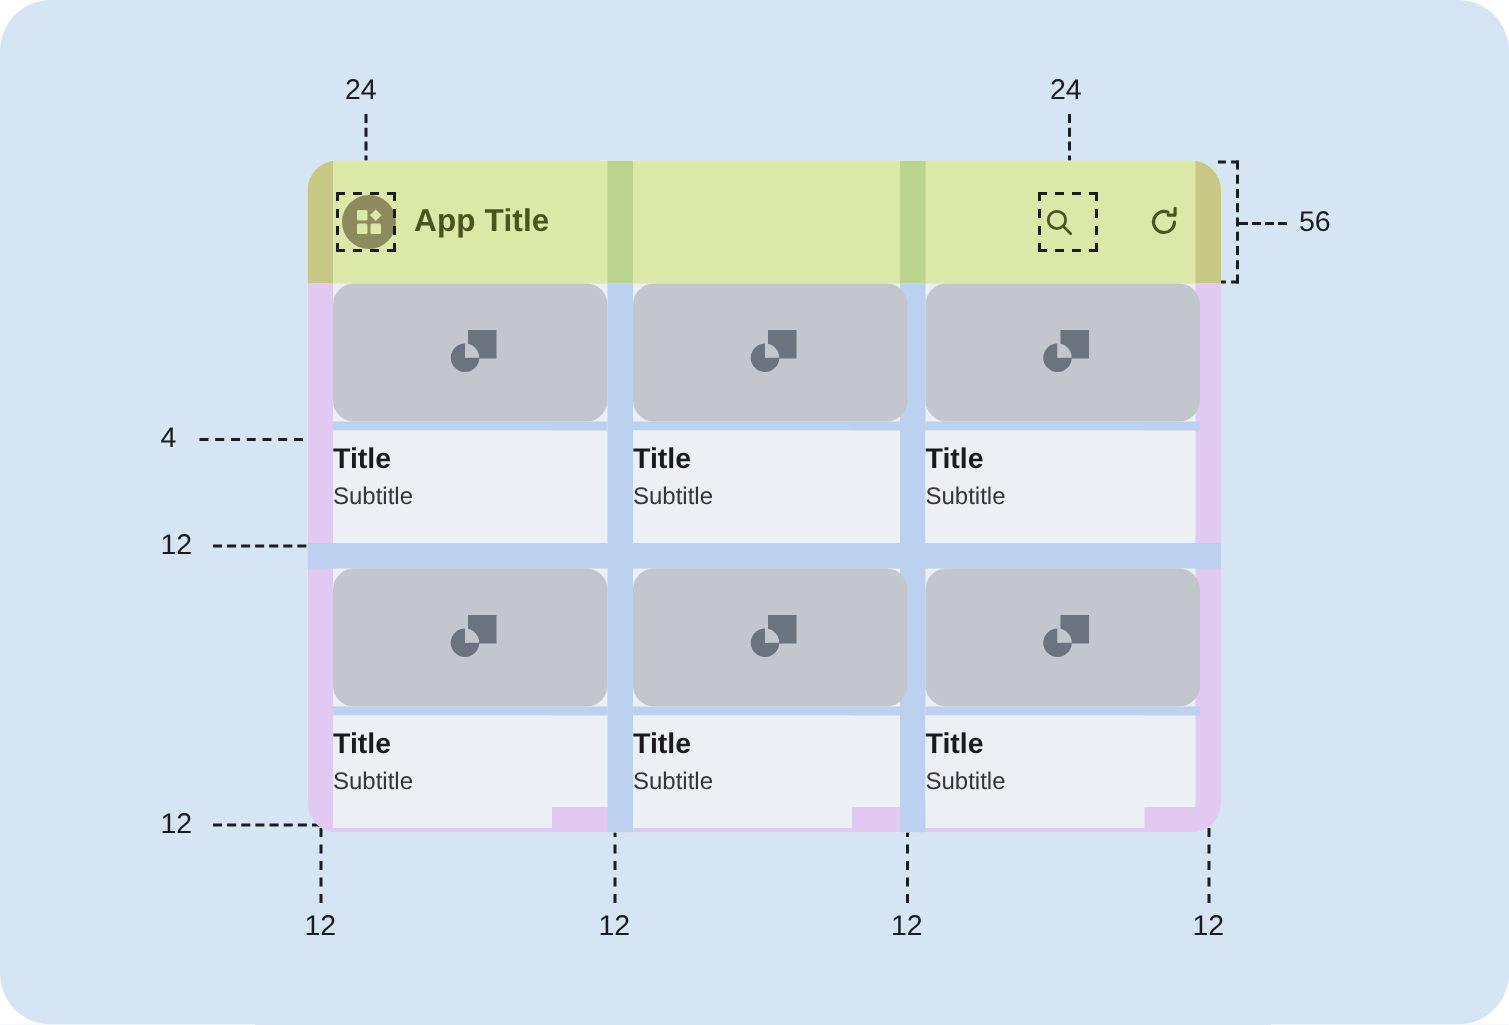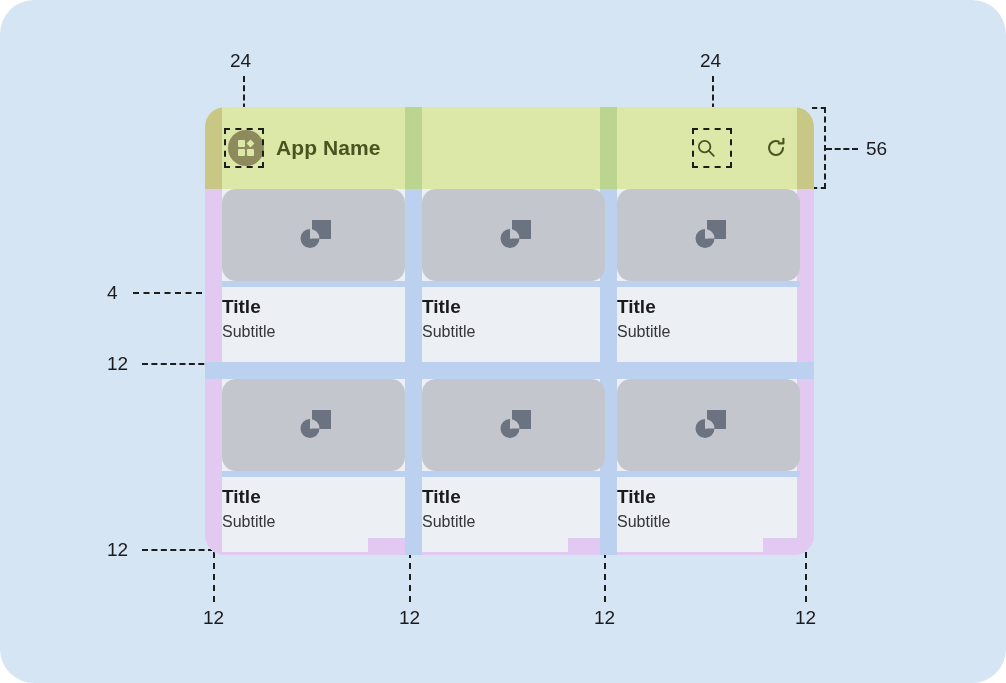--- a/index.html
+++ b/index.html
@@ -274,21 +274,21 @@
 
       <div class="appbar-logo">
         <svg width="20" height="20" viewBox="0 0 20 20" aria-hidden="true">
           <rect x="2" y="2" width="7" height="7" rx="1" fill="#dbe8a8"></rect>
           <rect x="2" y="11" width="7" height="7" rx="1" fill="#dbe8a8"></rect>
           <rect x="11" y="11" width="7" height="7" rx="1" fill="#dbe8a8"></rect>
           <path d="M14.5 1.6 L18.4 5.5 L14.5 9.4 L10.6 5.5 Z" fill="#dbe8a8"></path>
         </svg>
       </div>
 
-      <div class="appbar-title">App Name</div>
+      <div class="appbar-title">App Title</div>
 
       <div class="appbar-action search">
         <svg width="22" height="22" viewBox="0 0 24 24" aria-hidden="true">
           <circle cx="10.5" cy="10.5" r="6.3" fill="none" stroke="#4b5320" stroke-width="2"></circle>
           <line x1="15.2" y1="15.2" x2="20.5" y2="20.5" stroke="#4b5320" stroke-width="2" stroke-linecap="round"></line>
         </svg>
       </div>
 
       <div class="appbar-action refresh">
         <svg width="24" height="24" viewBox="0 0 24 24" aria-hidden="true">

